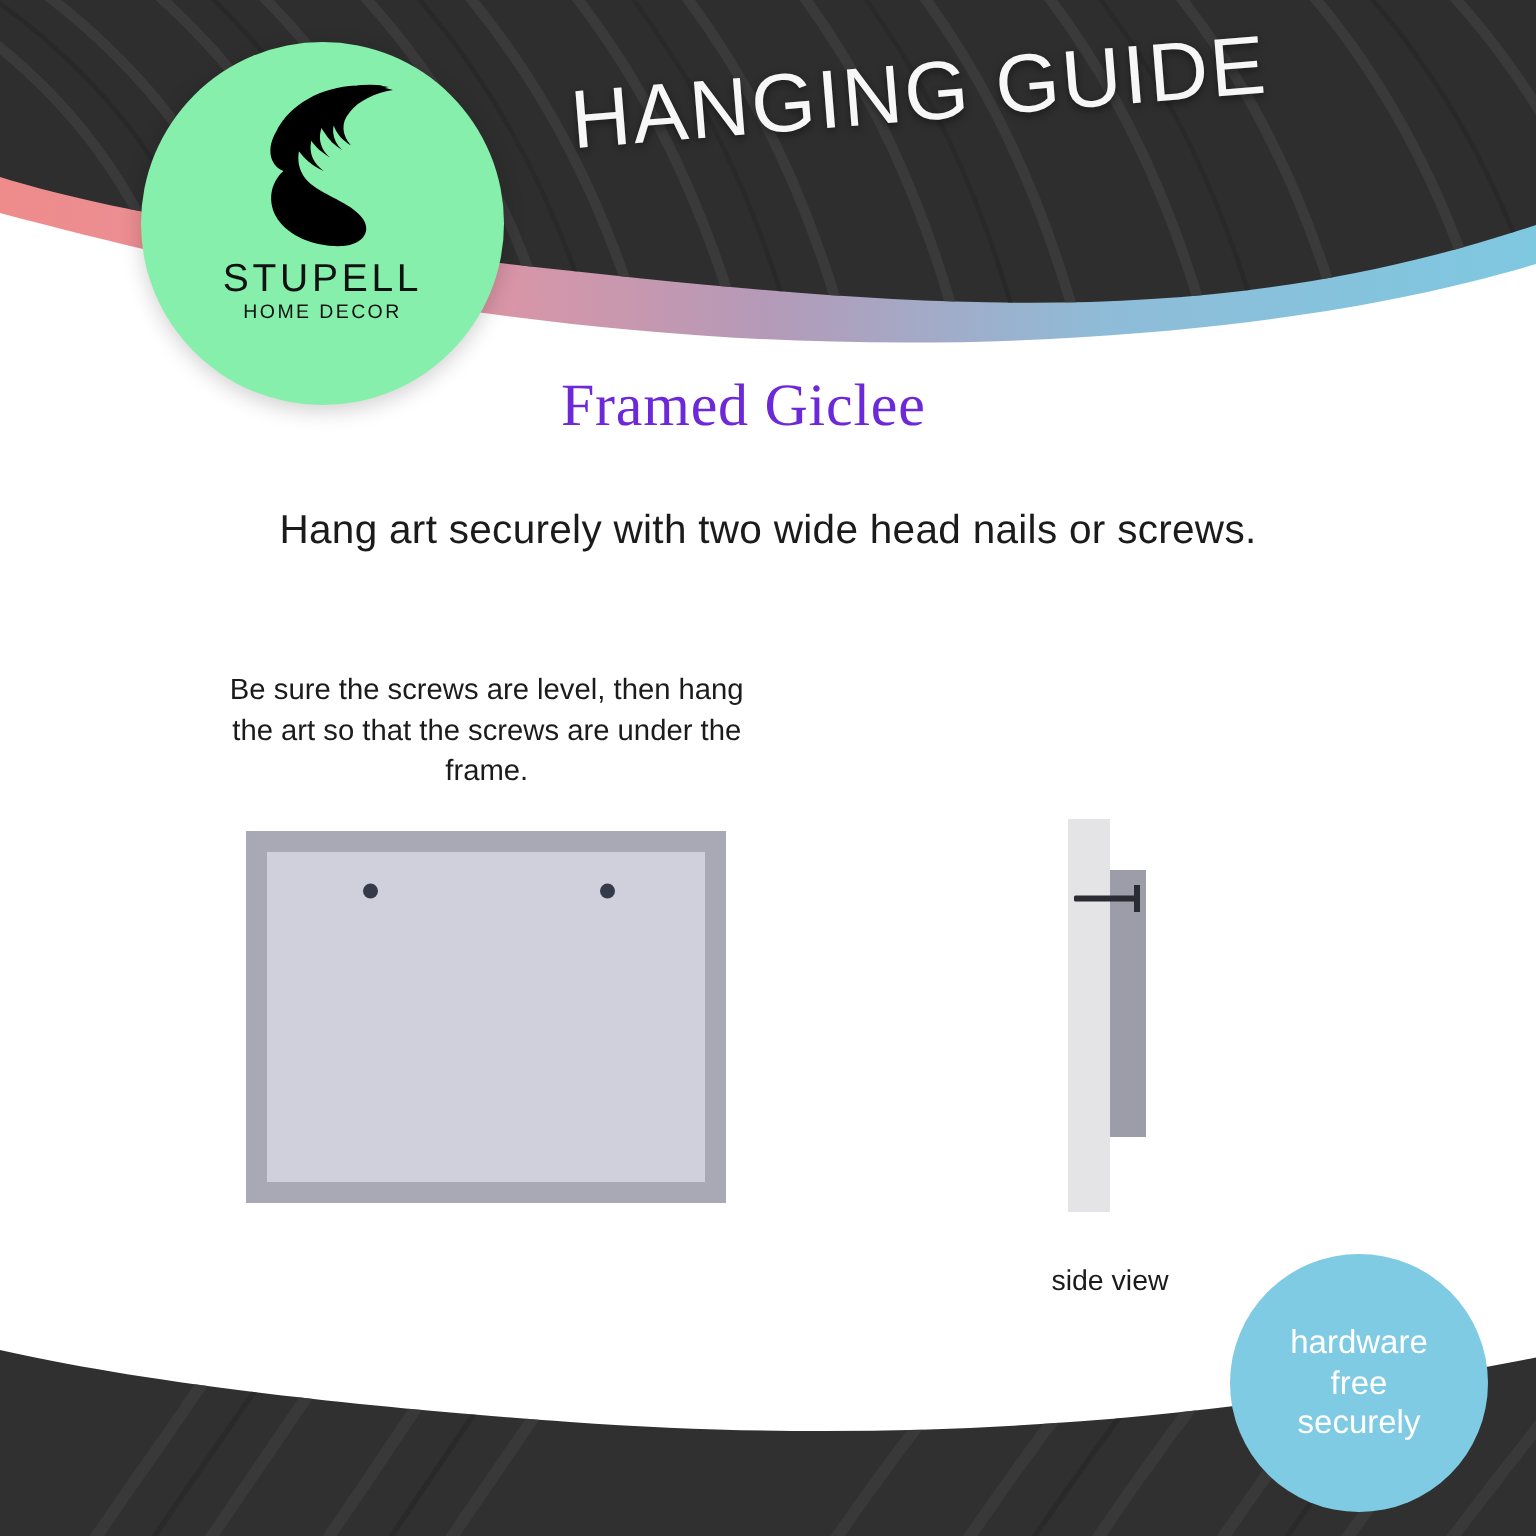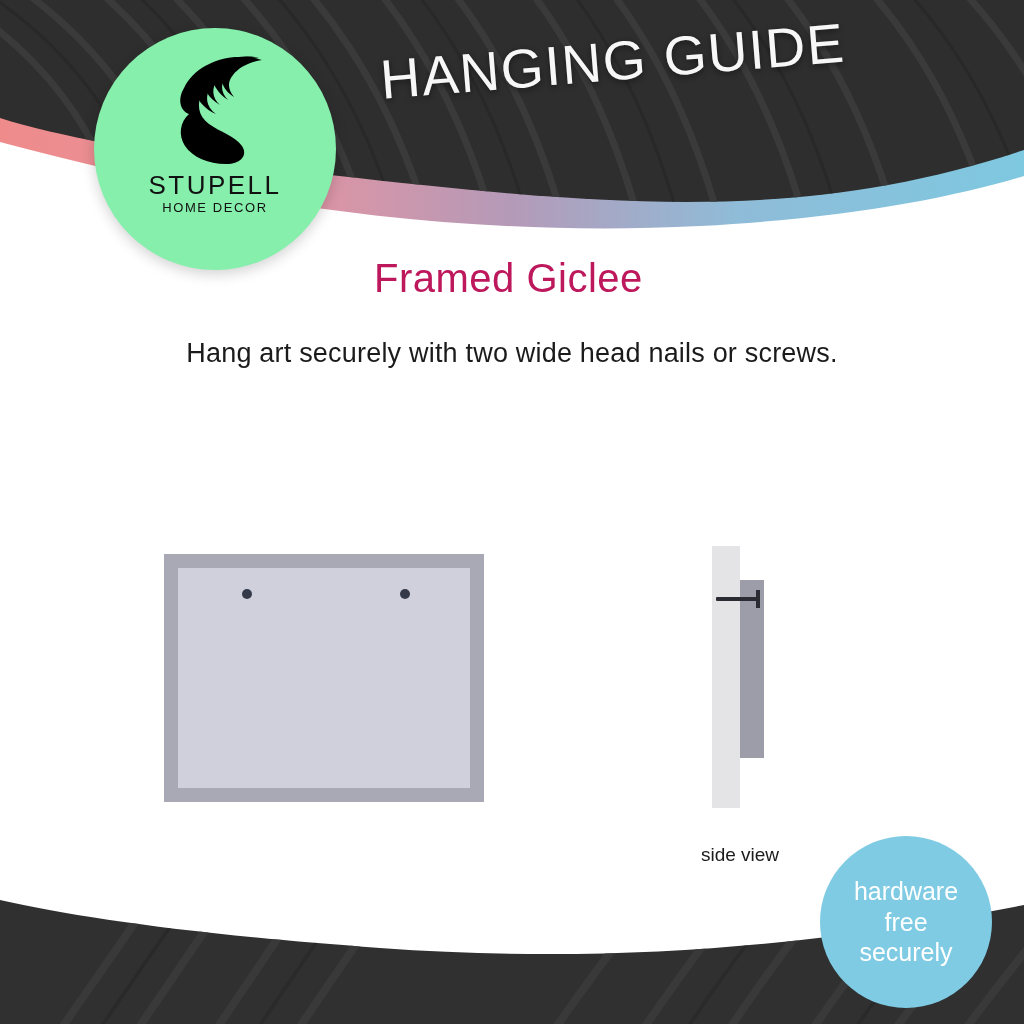--- a/index.html
+++ b/index.html
@@ -64,25 +64,26 @@
     font-size: 55px;
     letter-spacing: 1.5px;
     white-space: nowrap;
     text-shadow: 0 2px 6px rgba(0,0,0,0.45);
   }
 
   
   #product-title {
     position: absolute;
     left: 374px;
-    top: 256px;
+    top: 246px;
     font-size: 40px;
-    color: #be185d;
+    color: #6d28d9;
     letter-spacing: 0.5px;
     white-space: nowrap;
+    font-family: Liberation Serif, serif;
   }
 
   
   #main-instruction {
     position: absolute;
     left: 0;
     top: 338px;
     width: 1024px;
     text-align: center;
     font-size: 27px;
@@ -189,21 +190,21 @@
     top: 836px;
     width: 172px;
     height: 172px;
     border-radius: 50%;
     background: #7ecbe3;
     display: flex;
     flex-direction: column;
     align-items: center;
     justify-content: center;
     color: #ffffff;
-    font-size: 25px;
+    font-size: 22px;
     line-height: 1.22;
     text-align: center;
   }
 </style>
 </head>
 <body>
 
 <div id="page">
 
   <svg id="bg-svg" viewBox="0 0 1024 1024">
@@ -297,20 +298,21 @@
     <div class="logo-word" id="logo-name">STUPELL</div>
     <div class="logo-word" id="logo-sub">HOME DECOR</div>
   </div>
 
   <div id="header-title">HANGING GUIDE</div>
 
   <div id="product-title">Framed Giclee</div>
 
   <div id="main-instruction">Hang art securely with two wide head nails or screws.</div>
 
+  <div class="caption" id="caption-front">Be sure the screws are level, then hang the art so that the screws are under the frame.</div>
 
 
   <div id="front-view-diagram">
     <div id="front-view-inner">
       <span class="screw-dot" id="screw-dot-left"></span>
       <span class="screw-dot" id="screw-dot-right"></span>
     </div>
   </div>
 
   <div id="side-view-diagram">

